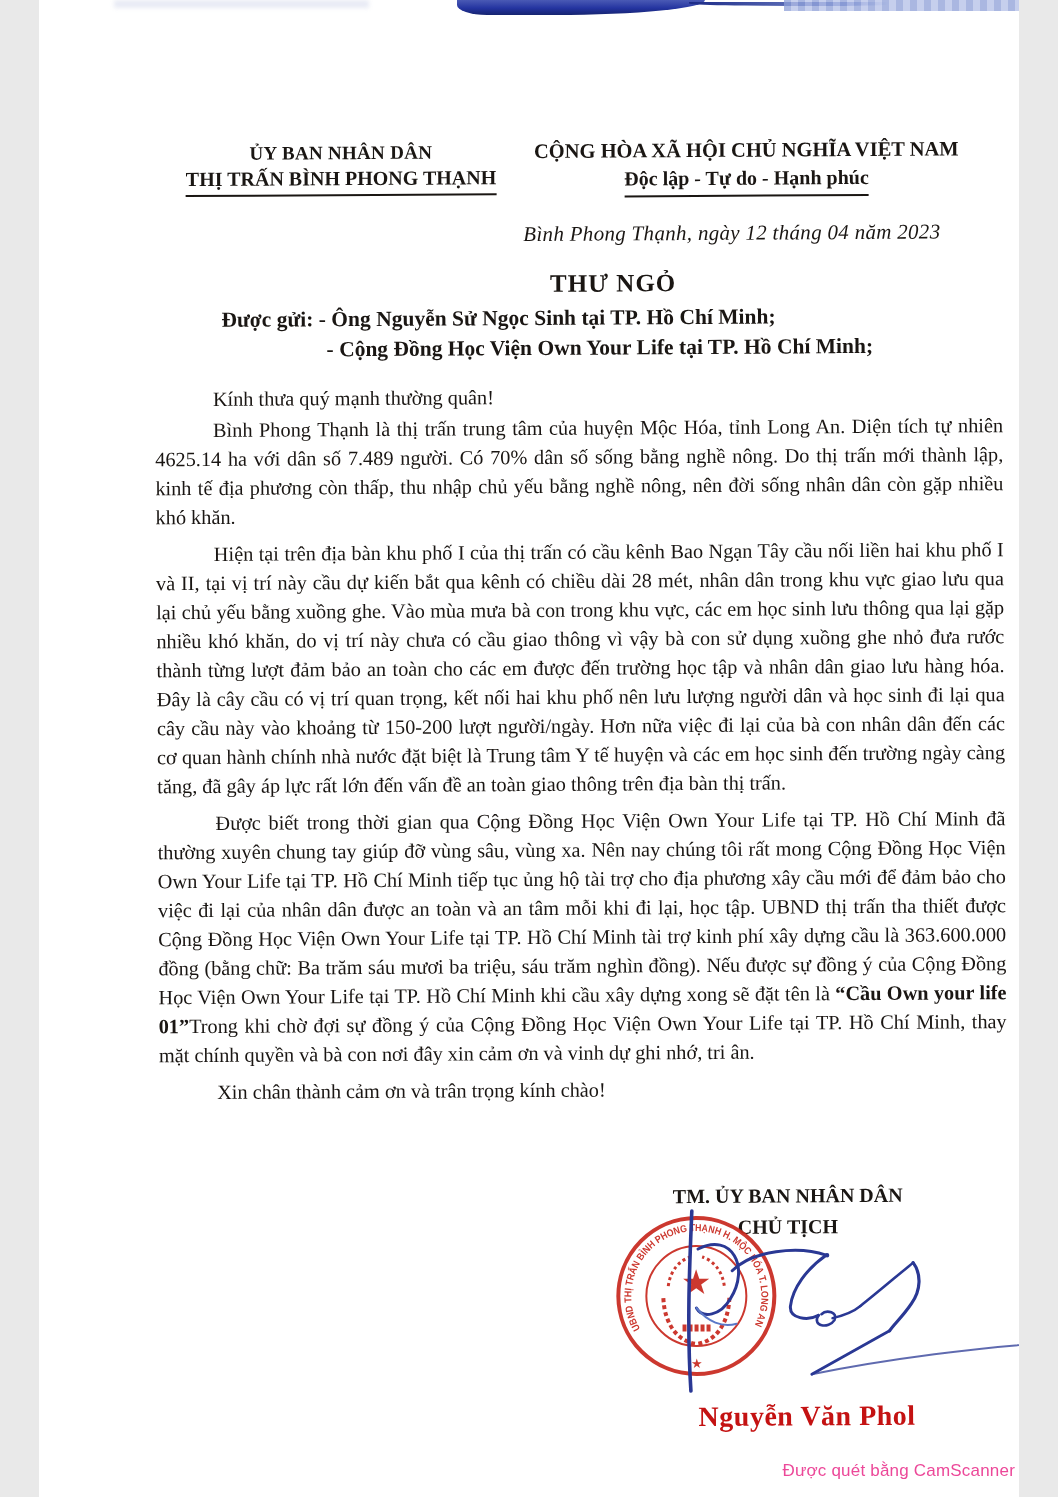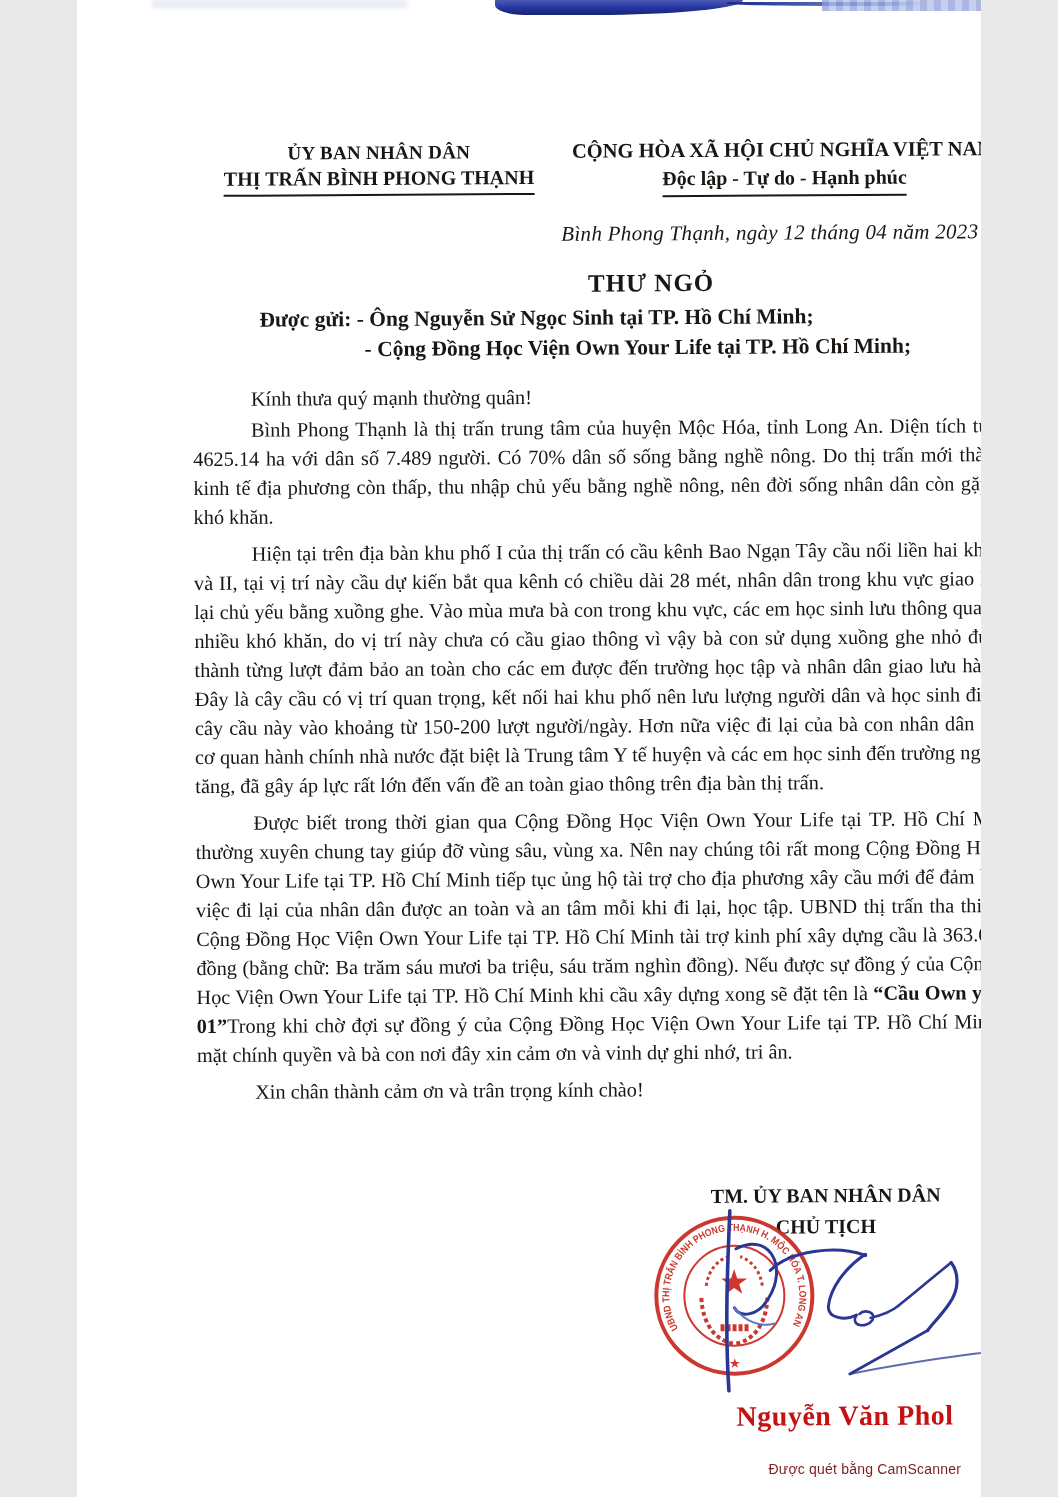--- a/index.html
+++ b/index.html
@@ -7,21 +7,21 @@
     --signature-blue:#2a3894;
     --name-red:#c41212;
     --text-black:#1a1613;
     --strip-blue-dark:#2434a0;
     --strip-blue-light:#9fadde;
   }
   html,body{margin:0;padding:0;}
   body{background:#e9e9e9;}
   .page{
     position:relative;
-    width:904px;height:1497px;
+    width:980px;height:1497px;
     margin:0 auto;
     background:#ffffff;
     overflow:hidden;
     font-family:"Liberation Serif", serif;
     color:var(--text-black);
   }
   .doc-content{position:absolute;inset:0;transform:rotate(-0.35deg);}
   
   .strip-dark{
     position:absolute;left:418px;top:0;width:248px;height:15px;
@@ -77,23 +77,23 @@
     font-weight:bold;font-size:20px;line-height:31px;
   }
   .stamp-svg{position:absolute;left:564px;top:1207px;}
   .sig-svg{position:absolute;left:560px;top:1195px;}
   .signer-name{
     position:absolute;left:644px;top:1402px;width:240px;
     font-weight:bold;font-size:28px;color:var(--name-red);
     letter-spacing:.5px;text-align:center;
   }
   .camscanner{
-    position:absolute;right:20px;top:1461px;
+    position:absolute;right:4px;top:1461px;
     font-family:"Liberation Sans", sans-serif;
-    font-size:14px;color:#7f1d1d;letter-spacing:.2px;
+    font-size:17px;color:#ec4899;letter-spacing:.2px;
   }
 </style>
 </head>
 <body>
 
 <div class="page">
 
   <div>
     <div class="strip-faint"></div>
     <div class="strip-dark"></div>

